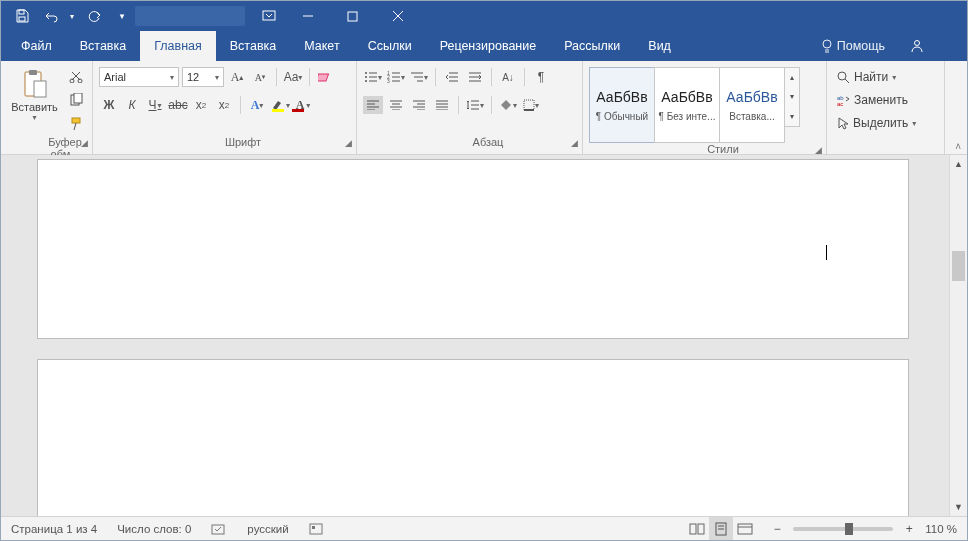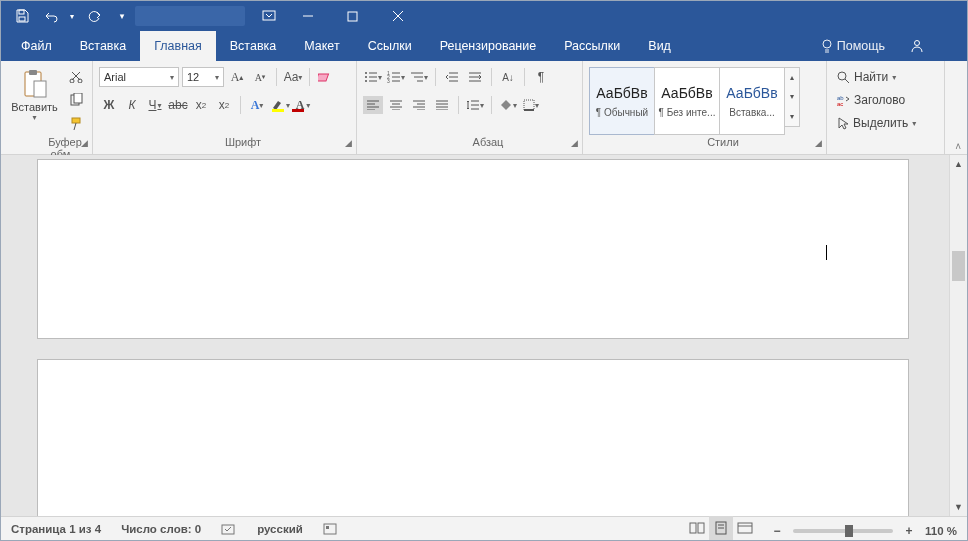--- a/index.html
+++ b/index.html
@@ -35,21 +35,21 @@
 .stackv { display:flex; flex-direction:column; gap:6px; padding-top:2px; padding-left:2px;}
 .smbtn { width:20px; height:18px; display:flex; align-items:center; justify-content:center; color:#555; font-size:12px;}
 .row { display:flex; align-items:center; gap:3px; height:24px;}
 .fontname { width:80px; height:20px; border:1px solid #c4c4c4; background:#fff; font-size:11px; padding:0 4px; display:flex; align-items:center; justify-content:space-between; color:#333;}
 .fontsize { width:42px; height:20px; border:1px solid #c4c4c4; background:#fff; font-size:11px; padding:0 4px; display:flex; align-items:center; justify-content:space-between; color:#333;}
 .dd { font-size:8px; color:#666; }
 .ico { display:inline-flex; align-items:center; justify-content:center; }
 .sep-v { width:1px; height:18px; background:#d0d0d0; margin:0 3px;}
 
 .style-gallery { display:flex; gap:0; }
-.style-item { width:66px; height:68px; border:1px solid #c8c8c8; background:#fff; display:flex; flex-direction:column; align-items:center; justify-content:center; font-size:10px; color:#555; margin-right:-1px;}
+.style-item { width:66px; height:76px; border:1px solid #c8c8c8; background:#fff; display:flex; flex-direction:column; align-items:center; justify-content:center; font-size:10px; color:#555; margin-right:-1px;}
 .style-item .sample { font-size:14px; color:#222; margin-bottom:6px;}
 .style-item.sel { border:1px solid #a9b8cf; background:#eef3fa;}
 .style-item.h1 .sample{ color:#2b579a; }
 .gallery-more { width:16px; height:60px; border:1px solid #c8c8c8; background:#f7f7f7; display:flex; flex-direction:column; justify-content:space-around; align-items:center; font-size:8px; color:#555;}
 
 .editgrp .erow { display:flex; align-items:center; gap:4px; height:20px; font-size:12px; color:#444; padding:0 4px;}
 .ribbon-collapse { position:absolute; right:6px; bottom:2px; font-size:10px; color:#777;}
 
 
 .docarea { position:absolute; top:154px; bottom:24px; left:0; right:0; background:#e6e6e6; overflow:hidden;}
@@ -58,21 +58,21 @@
 .page.p1 { top:4px; height:180px;}
 .page.p2 { top:204px; height:280px;}
 .cursor { position:absolute; width:1px; height:15px; background:#000; }
 .vscroll { position:absolute; right:0; top:0; bottom:0; width:18px; background:#f0f0f0; border-left:1px solid #d9d9d9;}
 .vscroll .arrow { height:18px; display:flex; align-items:center; justify-content:center; font-size:9px; color:#555;}
 .vscroll .track { position:absolute; top:18px; bottom:18px; left:0; right:0;}
 .vscroll .thumb { position:absolute; right:2px; left:2px; top:78px; height:30px; background:#c8c8c8;}
 .vscroll .arrow.down { position:absolute; bottom:0; width:100%;}
 
 
-.statusbar { position:absolute; bottom:0; left:0; right:0; height:24px; background:#f3f3f3; border-top:1px solid #d4d4d4; display:flex; align-items:flex-end; font-size:11.5px; color:#555;font-weight:bold; }
+.statusbar { position:absolute; bottom:0; left:0; right:0; height:24px; background:#f3f3f3; border-top:1px solid #d4d4d4; display:flex; align-items:center; font-size:11.5px; color:#555; }
 .statusbar .sseg { padding:0 10px; display:flex; align-items:center; gap:6px; height:100%;}
 .statusbar .spacer { flex:1;}
 .viewbtn { width:24px; height:24px; display:flex; align-items:center; justify-content:center; color:#555;}
 .viewbtn.active { background:#d9d9d9;}
 .zoom { display:flex; align-items:center; gap:6px; padding:0 10px;}
 .slider { width:100px; height:4px; background:#c9c9c9; position:relative; border-radius:2px;}
 .slider .knob { position:absolute; top:-4px; left:52px; width:8px; height:12px; background:#666; }
 svg { display:block; }
 </style>
 </head>
@@ -414,21 +414,21 @@
           <span class="dd" style="margin-left:auto">▾</span>
       </div>
       <div class="erow">
         <span class="ico">
             <svg width="13" height="12">
               <text x="0" y="6" font-size="6" fill="#2b579a">ab</text>
               <text x="0" y="12" font-size="6" fill="#c00">ac</text>
               <path d="M9 3l3 2-3 2" fill="none" stroke="#555"></path>
             </svg>
           </span>
-        <span>Заголово</span>
+        <span>Заменить</span>
       </div>
       <div class="erow">
         <span class="ico">
             <svg width="12" height="13">
               <path d="M2 1l0 10 3-3 2 4 2-1-2-4h4z" fill="none" stroke="#555"></path>
             </svg>
           </span>
         <span>Выделить</span>
           <span class="dd" style="margin-left:auto">▾</span>
       </div>

